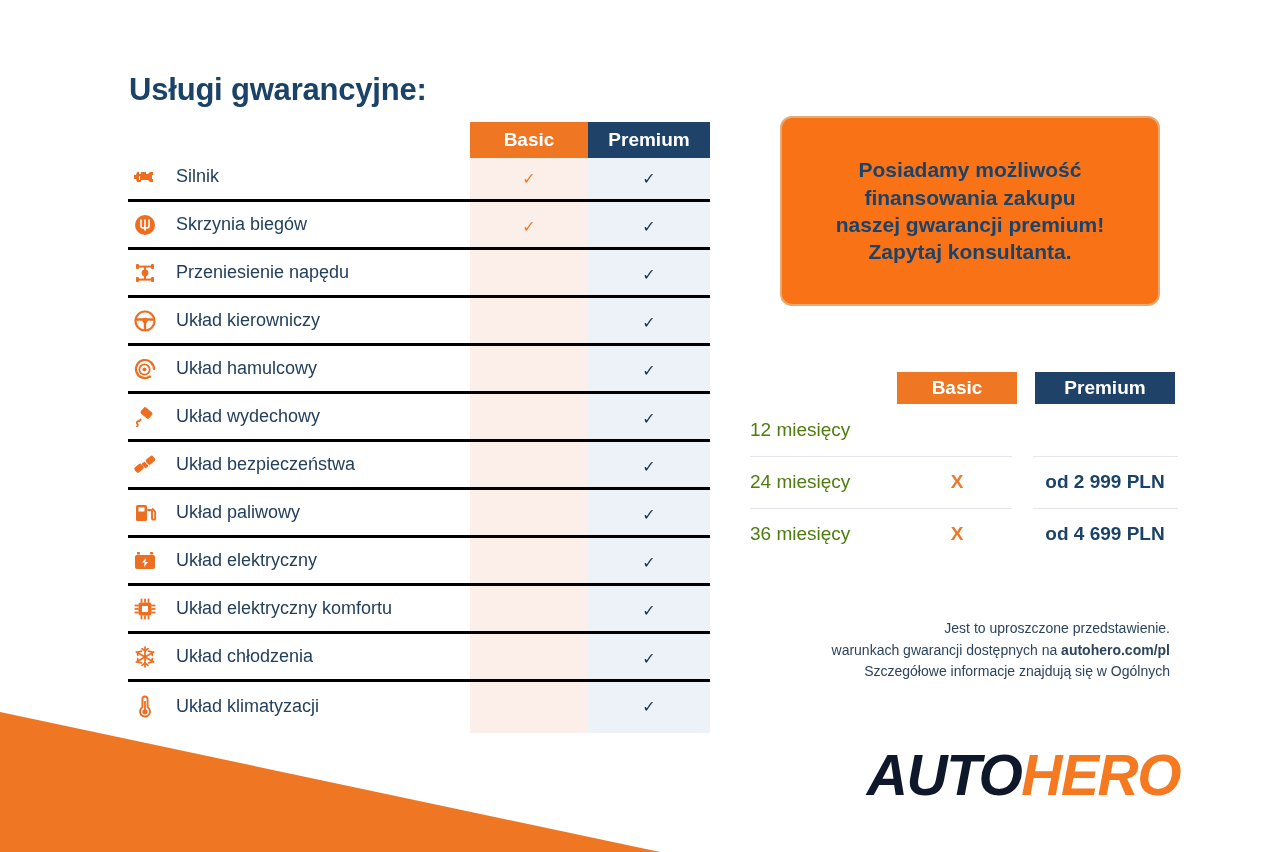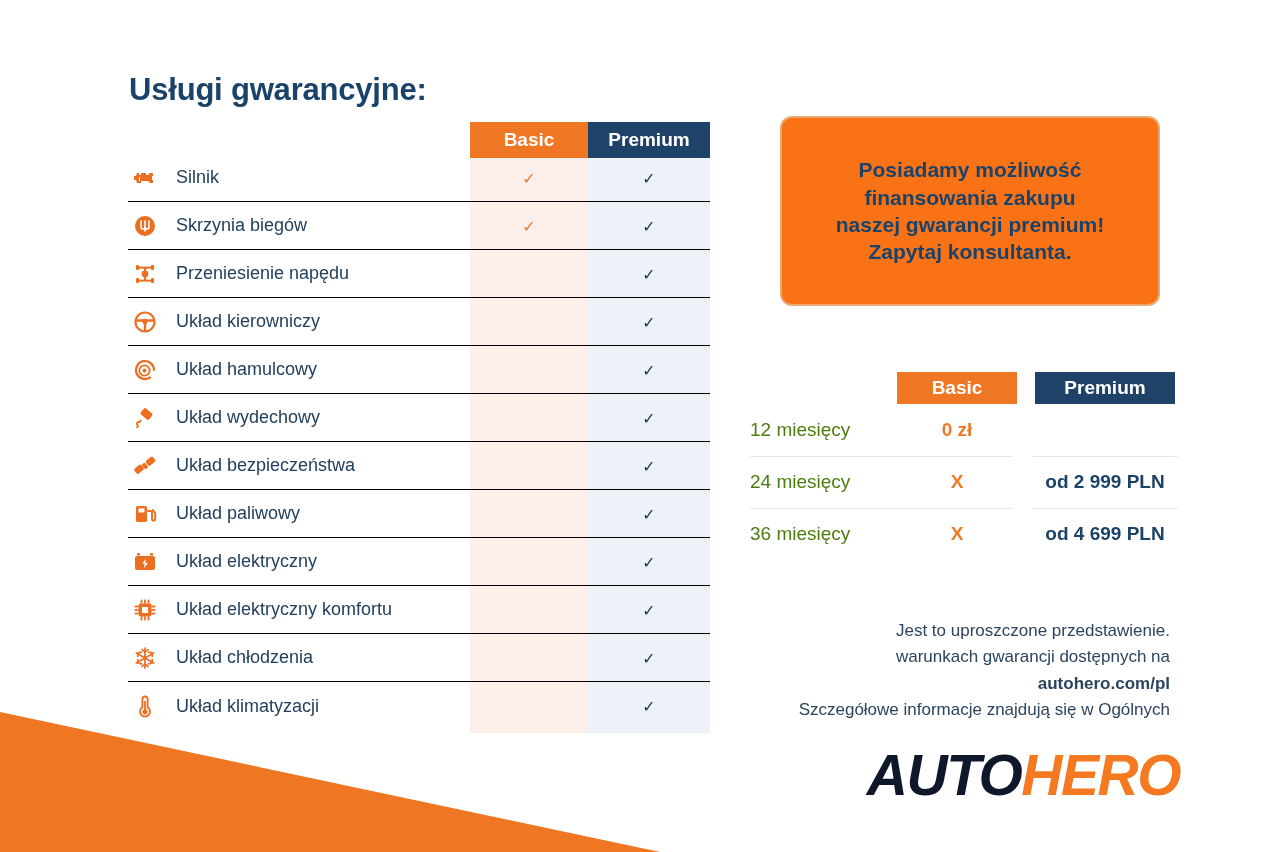--- a/index.html
+++ b/index.html
@@ -92,21 +92,21 @@
     left: 128px;
     top: 146px;
     width: 582px;
     z-index: 3;
   }
   .feature-row {
     position: relative;
     height: 48px;
     display: flex;
     align-items: center;
-    border-bottom: 1px solid #000000;
+    border-bottom: 3px solid #000000;
   }
   .feature-row:last-child { border-bottom: none; }
 
   .row-icon {
     width: 34px;
     min-width: 34px;
     display: flex;
     align-items: center;
     justify-content: center;
     color: #ec6e21;
@@ -241,21 +241,21 @@
     font-weight: bold;
     color: #1b4268;
   }
 
   .disclaimer {
     position: absolute;
     left: 20px;
     top: 618px;
     width: 410px;
     text-align: right;
-    font-size: 17px;
+    font-size: 14px;
     line-height: 1.55;
     color: #2c445e;
   }
   .disclaimer b { font-weight: bold; }
 
   .logo {
     position: absolute;
     left: 20px;
     top: 742px;
     width: 420px;
@@ -473,21 +473,20 @@
 
   <div class="price-table">
 
     <div class="price-head">
       <div class="ph-chip basic">Basic</div>
       <div class="ph-chip premium">Premium</div>
     </div>
 
     <div class="price-row">
       <div class="pr-term">12 miesięcy</div>
-      <div class="pr-basic">0 zł</div>
     </div>
 
     <div class="price-row">
       <div class="pr-term">24 miesięcy</div>
       <div class="pr-basic">X</div>
       <div class="pr-premium">od 2 999 PLN</div>
     </div>
 
     <div class="price-row">
       <div class="pr-term">36 miesięcy</div>

